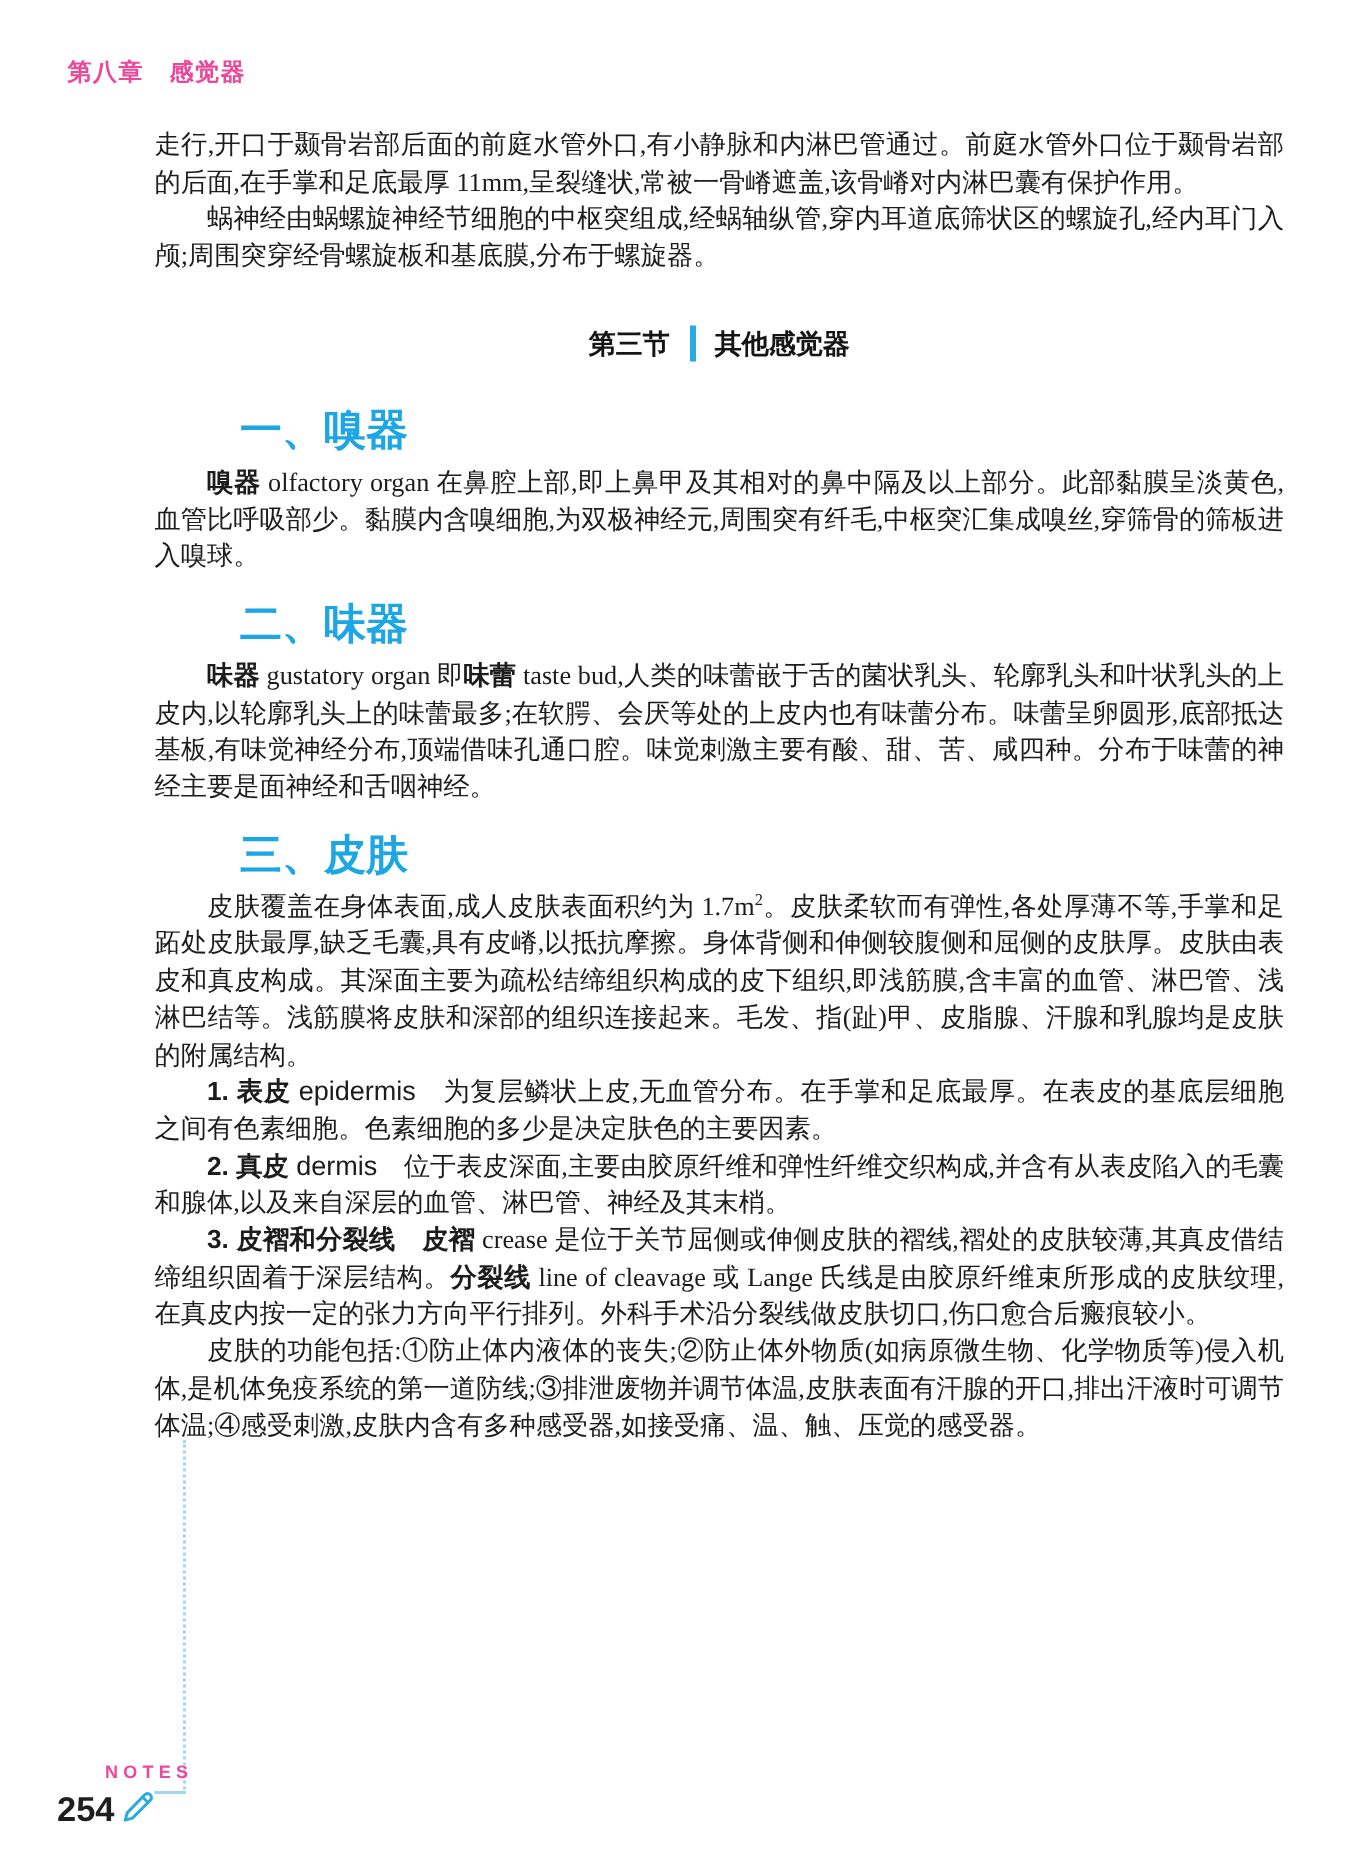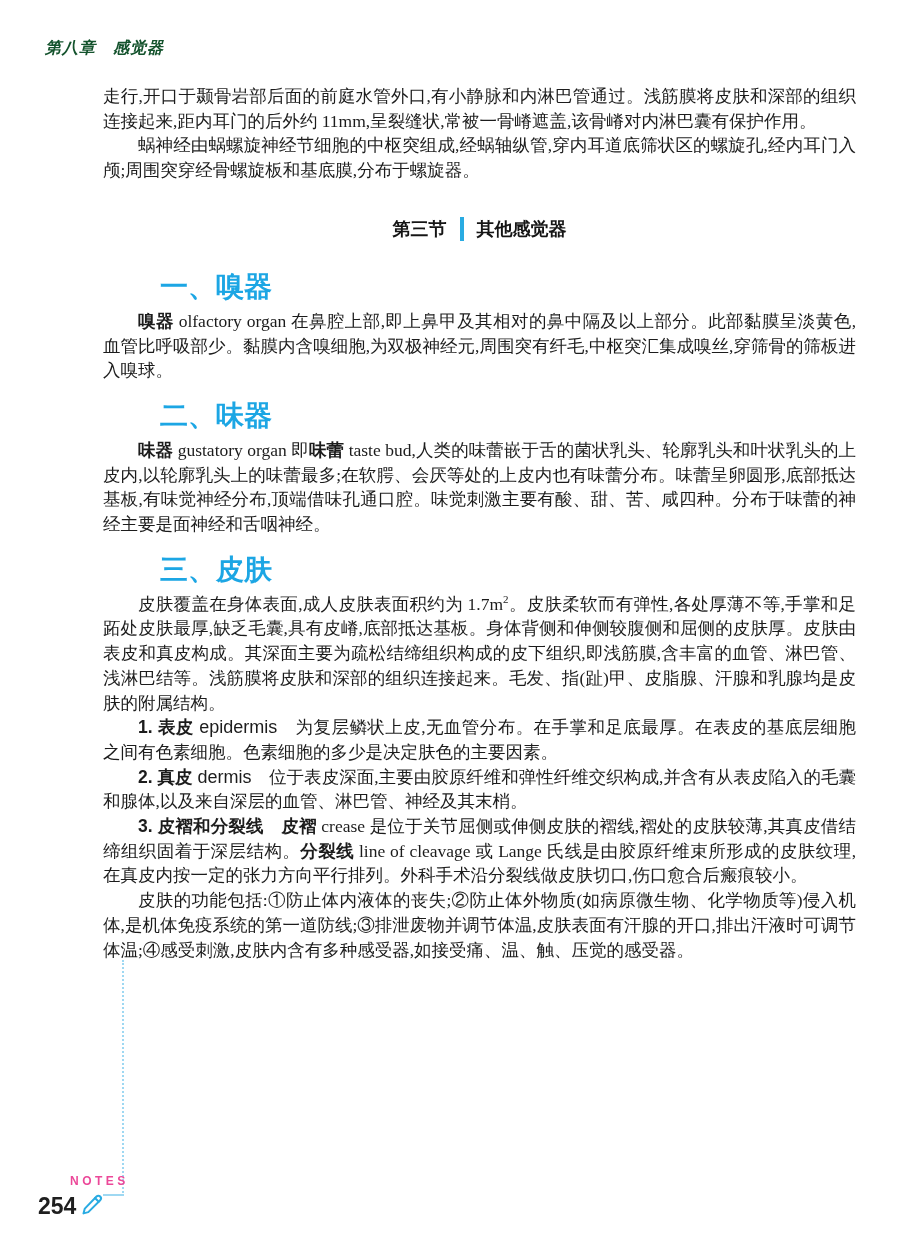--- a/index.html
+++ b/index.html
@@ -16,22 +16,21 @@
   }
   
   .running-header {
     position: absolute;
     left: 45px;
     top: 38px;
     font-family: "Liberation Sans", "DejaVu Sans", sans-serif;
     font-weight: 700;
     font-size: 16px;
     letter-spacing: 1px;
-    color: #14532d;
-    font-style: italic;
+    color: #ec4899;
   }
   
   .content {
     position: absolute;
     left: 103px;
     top: 84px;
     width: 753px;
   }
   .content p.body-p {
     margin: 0;
@@ -119,33 +118,33 @@
   }
 </style>
 </head>
 <body>
 
 <div class="page">
 
   <div class="running-header">第八章　感觉器</div>
 
   <div class="content">
-      <p class="body-p"><span class="seg-n">走行,开口于颞骨岩部后面的前庭水管外口,有小静脉和内淋巴管通过。浅筋膜将皮肤和深部的组织连接起来,距内耳门的后外约 11mm,呈裂缝状,常被一骨嵴遮盖,该骨嵴对内淋巴囊有保护作用。</span></p>
+      <p class="body-p"><span class="seg-n">走行,开口于颞骨岩部后面的前庭水管外口,有小静脉和内淋巴管通过。前庭水管外口位于颞骨岩部的后面,在手掌和足底最厚 11mm,呈裂缝状,常被一骨嵴遮盖,该骨嵴对内淋巴囊有保护作用。</span></p>
       <p class="body-p indent"><span class="seg-n">蜗神经由蜗螺旋神经节细胞的中枢突组成,经蜗轴纵管,穿内耳道底筛状区的螺旋孔,经内耳门入颅;周围突穿经骨螺旋板和基底膜,分布于螺旋器。</span></p>
       <div class="section-title">
         <span>第三节</span>
         <span class="title-bar"></span>
         <span>其他感觉器</span>
       </div>
       <h3 class="sub-heading">一、嗅器</h3>
       <p class="body-p indent"><span class="seg-b">嗅器</span><span class="seg-lt"> olfactory organ </span><span class="seg-n">在鼻腔上部,即上鼻甲及其相对的鼻中隔及以上部分。此部黏膜呈淡黄色,血管比呼吸部少。黏膜内含嗅细胞,为双极神经元,周围突有纤毛,中枢突汇集成嗅丝,穿筛骨的筛板进入嗅球。</span></p>
       <h3 class="sub-heading">二、味器</h3>
       <p class="body-p indent"><span class="seg-b">味器</span><span class="seg-lt"> gustatory organ </span><span class="seg-n">即</span><span class="seg-b">味蕾</span><span class="seg-lt"> taste bud</span><span class="seg-n">,人类的味蕾嵌于舌的菌状乳头、轮廓乳头和叶状乳头的上皮内,以轮廓乳头上的味蕾最多;在软腭、会厌等处的上皮内也有味蕾分布。味蕾呈卵圆形,底部抵达基板,有味觉神经分布,顶端借味孔通口腔。味觉刺激主要有酸、甜、苦、咸四种。分布于味蕾的神经主要是面神经和舌咽神经。</span></p>
       <h3 class="sub-heading">三、皮肤</h3>
-      <p class="body-p indent"><span class="seg-n">皮肤覆盖在身体表面,成人皮肤表面积约为 1.7m</span><sup class="seg-sup">2</sup><span class="seg-n">。皮肤柔软而有弹性,各处厚薄不等,手掌和足跖处皮肤最厚,缺乏毛囊,具有皮嵴,底部抵达基板。身体背侧和伸侧较腹侧和屈侧的皮肤厚。皮肤由表皮和真皮构成。其深面主要为疏松结缔组织构成的皮下组织,即浅筋膜,含丰富的血管、淋巴管、浅淋巴结等。浅筋膜将皮肤和深部的组织连接起来。毛发、指(趾)甲、皮脂腺、汗腺和乳腺均是皮肤的附属结构。</span></p>
+      <p class="body-p indent"><span class="seg-n">皮肤覆盖在身体表面,成人皮肤表面积约为 1.7m</span><sup class="seg-sup">2</sup><span class="seg-n">。皮肤柔软而有弹性,各处厚薄不等,手掌和足跖处皮肤最厚,缺乏毛囊,具有皮嵴,以抵抗摩擦。身体背侧和伸侧较腹侧和屈侧的皮肤厚。皮肤由表皮和真皮构成。其深面主要为疏松结缔组织构成的皮下组织,即浅筋膜,含丰富的血管、淋巴管、浅淋巴结等。浅筋膜将皮肤和深部的组织连接起来。毛发、指(趾)甲、皮脂腺、汗腺和乳腺均是皮肤的附属结构。</span></p>
       <p class="body-p indent"><span class="seg-b">1. 表皮</span><span class="seg-ls"> epidermis</span><span class="seg-n">　为复层鳞状上皮,无血管分布。在手掌和足底最厚。在表皮的基底层细胞之间有色素细胞。色素细胞的多少是决定肤色的主要因素。</span></p>
       <p class="body-p indent"><span class="seg-b">2. 真皮</span><span class="seg-ls"> dermis</span><span class="seg-n">　位于表皮深面,主要由胶原纤维和弹性纤维交织构成,并含有从表皮陷入的毛囊和腺体,以及来自深层的血管、淋巴管、神经及其末梢。</span></p>
       <p class="body-p indent"><span class="seg-b">3. 皮褶和分裂线　皮褶</span><span class="seg-lt"> crease </span><span class="seg-n">是位于关节屈侧或伸侧皮肤的褶线,褶处的皮肤较薄,其真皮借结缔组织固着于深层结构。</span><span class="seg-b">分裂线</span><span class="seg-lt"> line of cleavage </span><span class="seg-n">或</span><span class="seg-lt"> Lange </span><span class="seg-n">氏线是由胶原纤维束所形成的皮肤纹理,在真皮内按一定的张力方向平行排列。外科手术沿分裂线做皮肤切口,伤口愈合后瘢痕较小。</span></p>
       <p class="body-p indent"><span class="seg-n">皮肤的功能包括:①防止体内液体的丧失;②防止体外物质(如病原微生物、化学物质等)侵入机体,是机体免疫系统的第一道防线;③排泄废物并调节体温,皮肤表面有汗腺的开口,排出汗液时可调节体温;④感受刺激,皮肤内含有多种感受器,如接受痛、温、触、压觉的感受器。</span></p>
     </div>
 
   <div class="notes-dotted-line"></div>
   <div class="notes-corner-line"></div>
 
   <span class="notes-label">NOTES</span>

